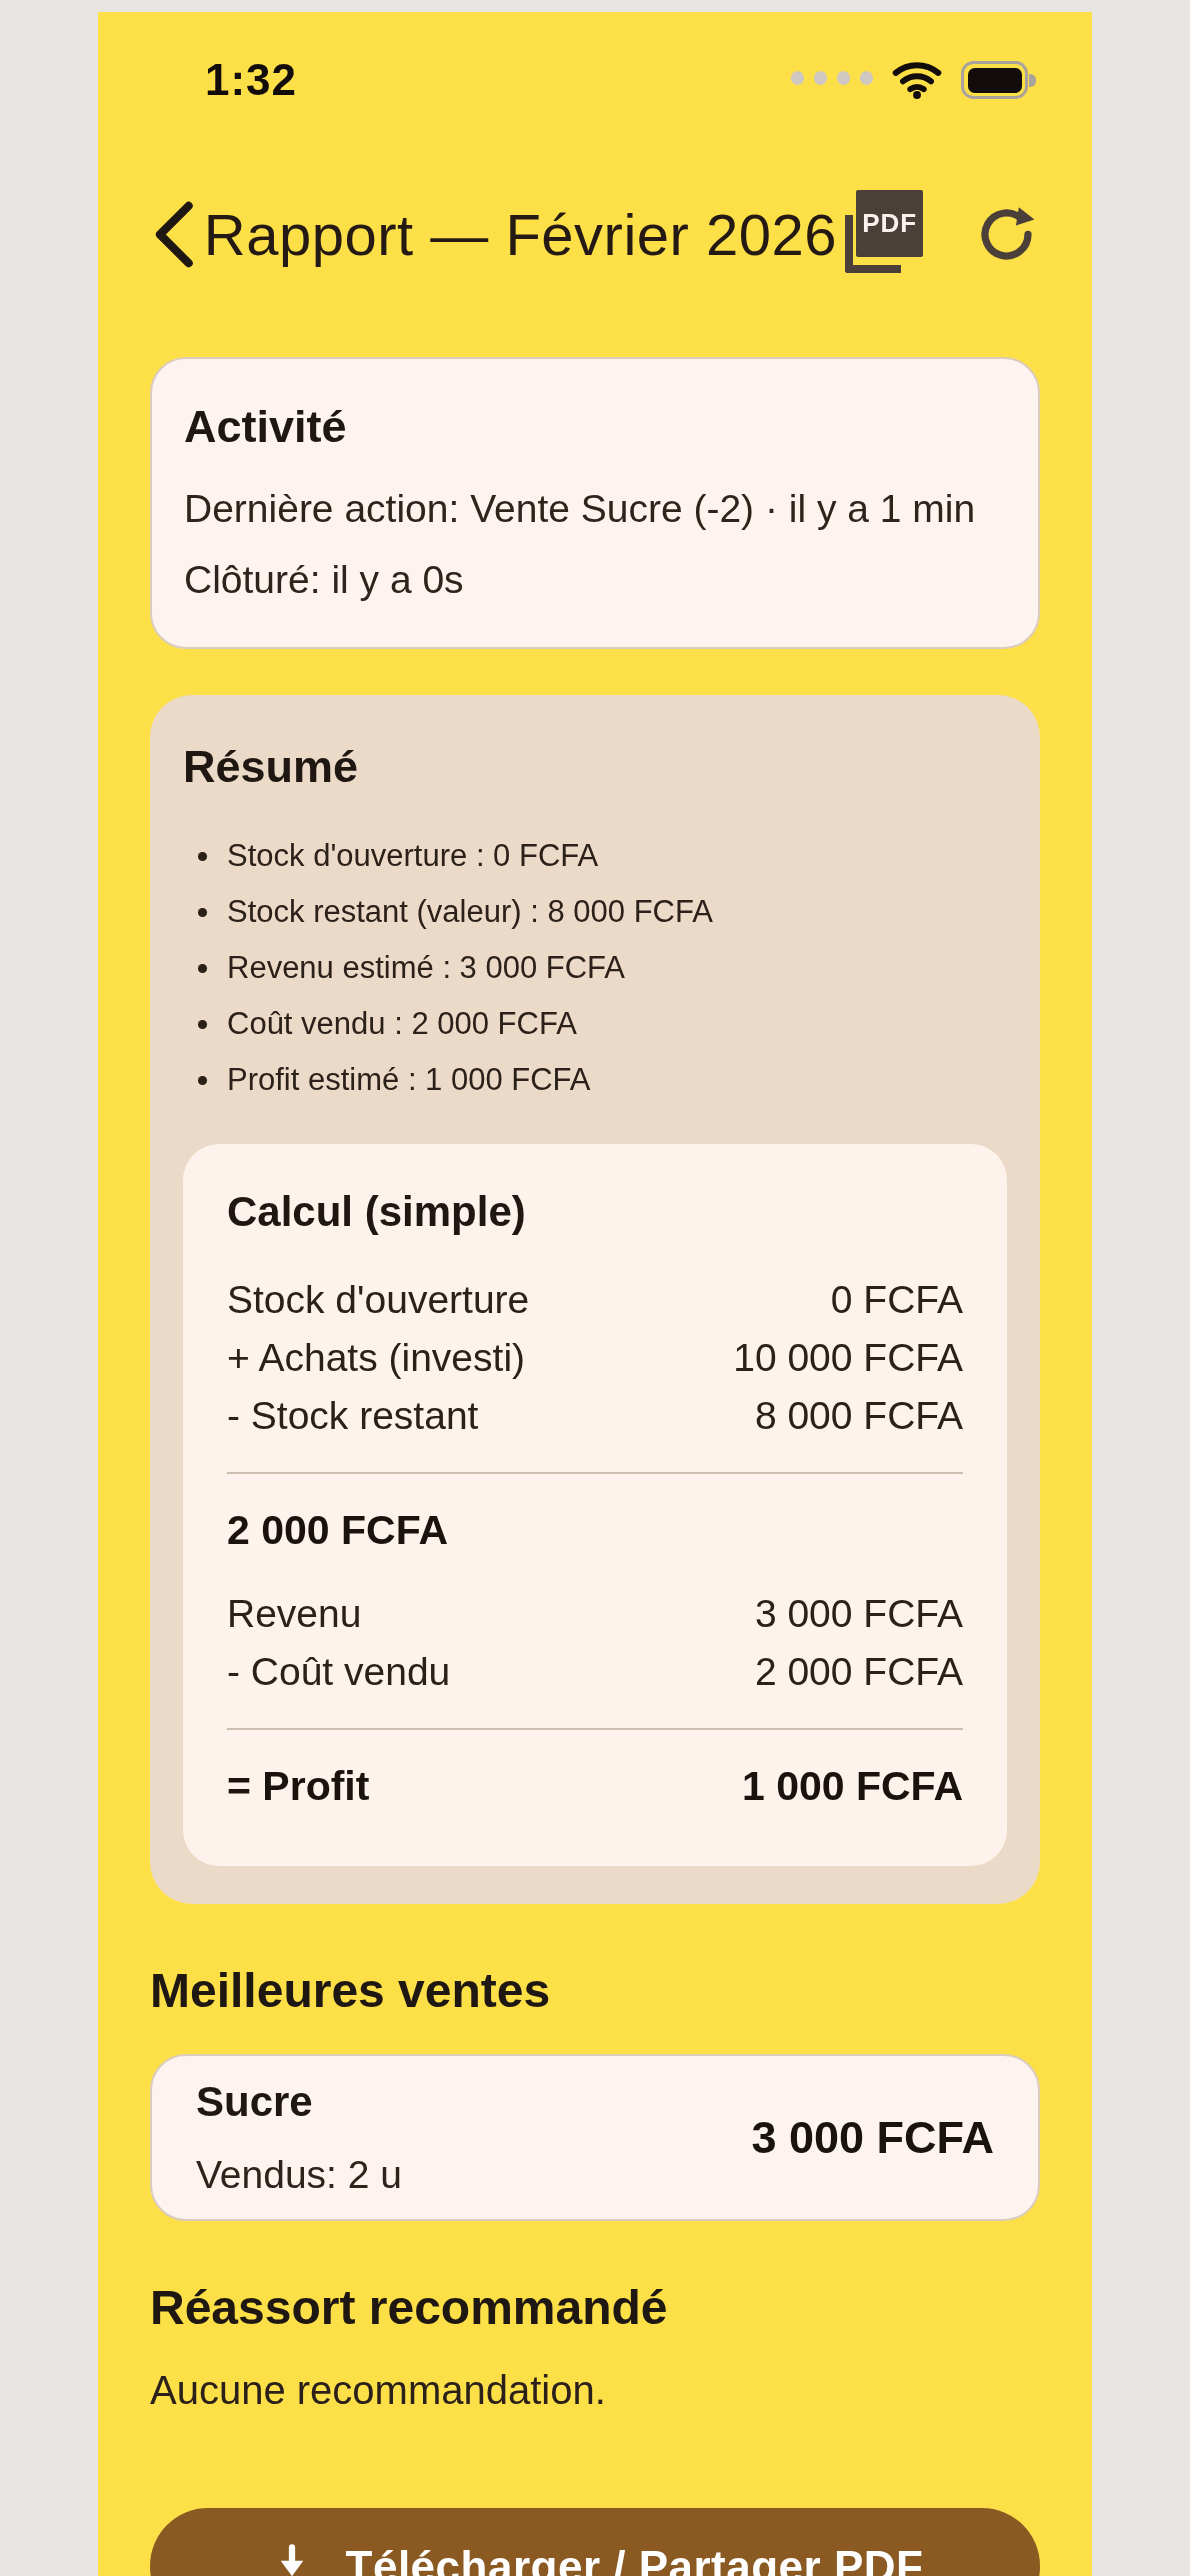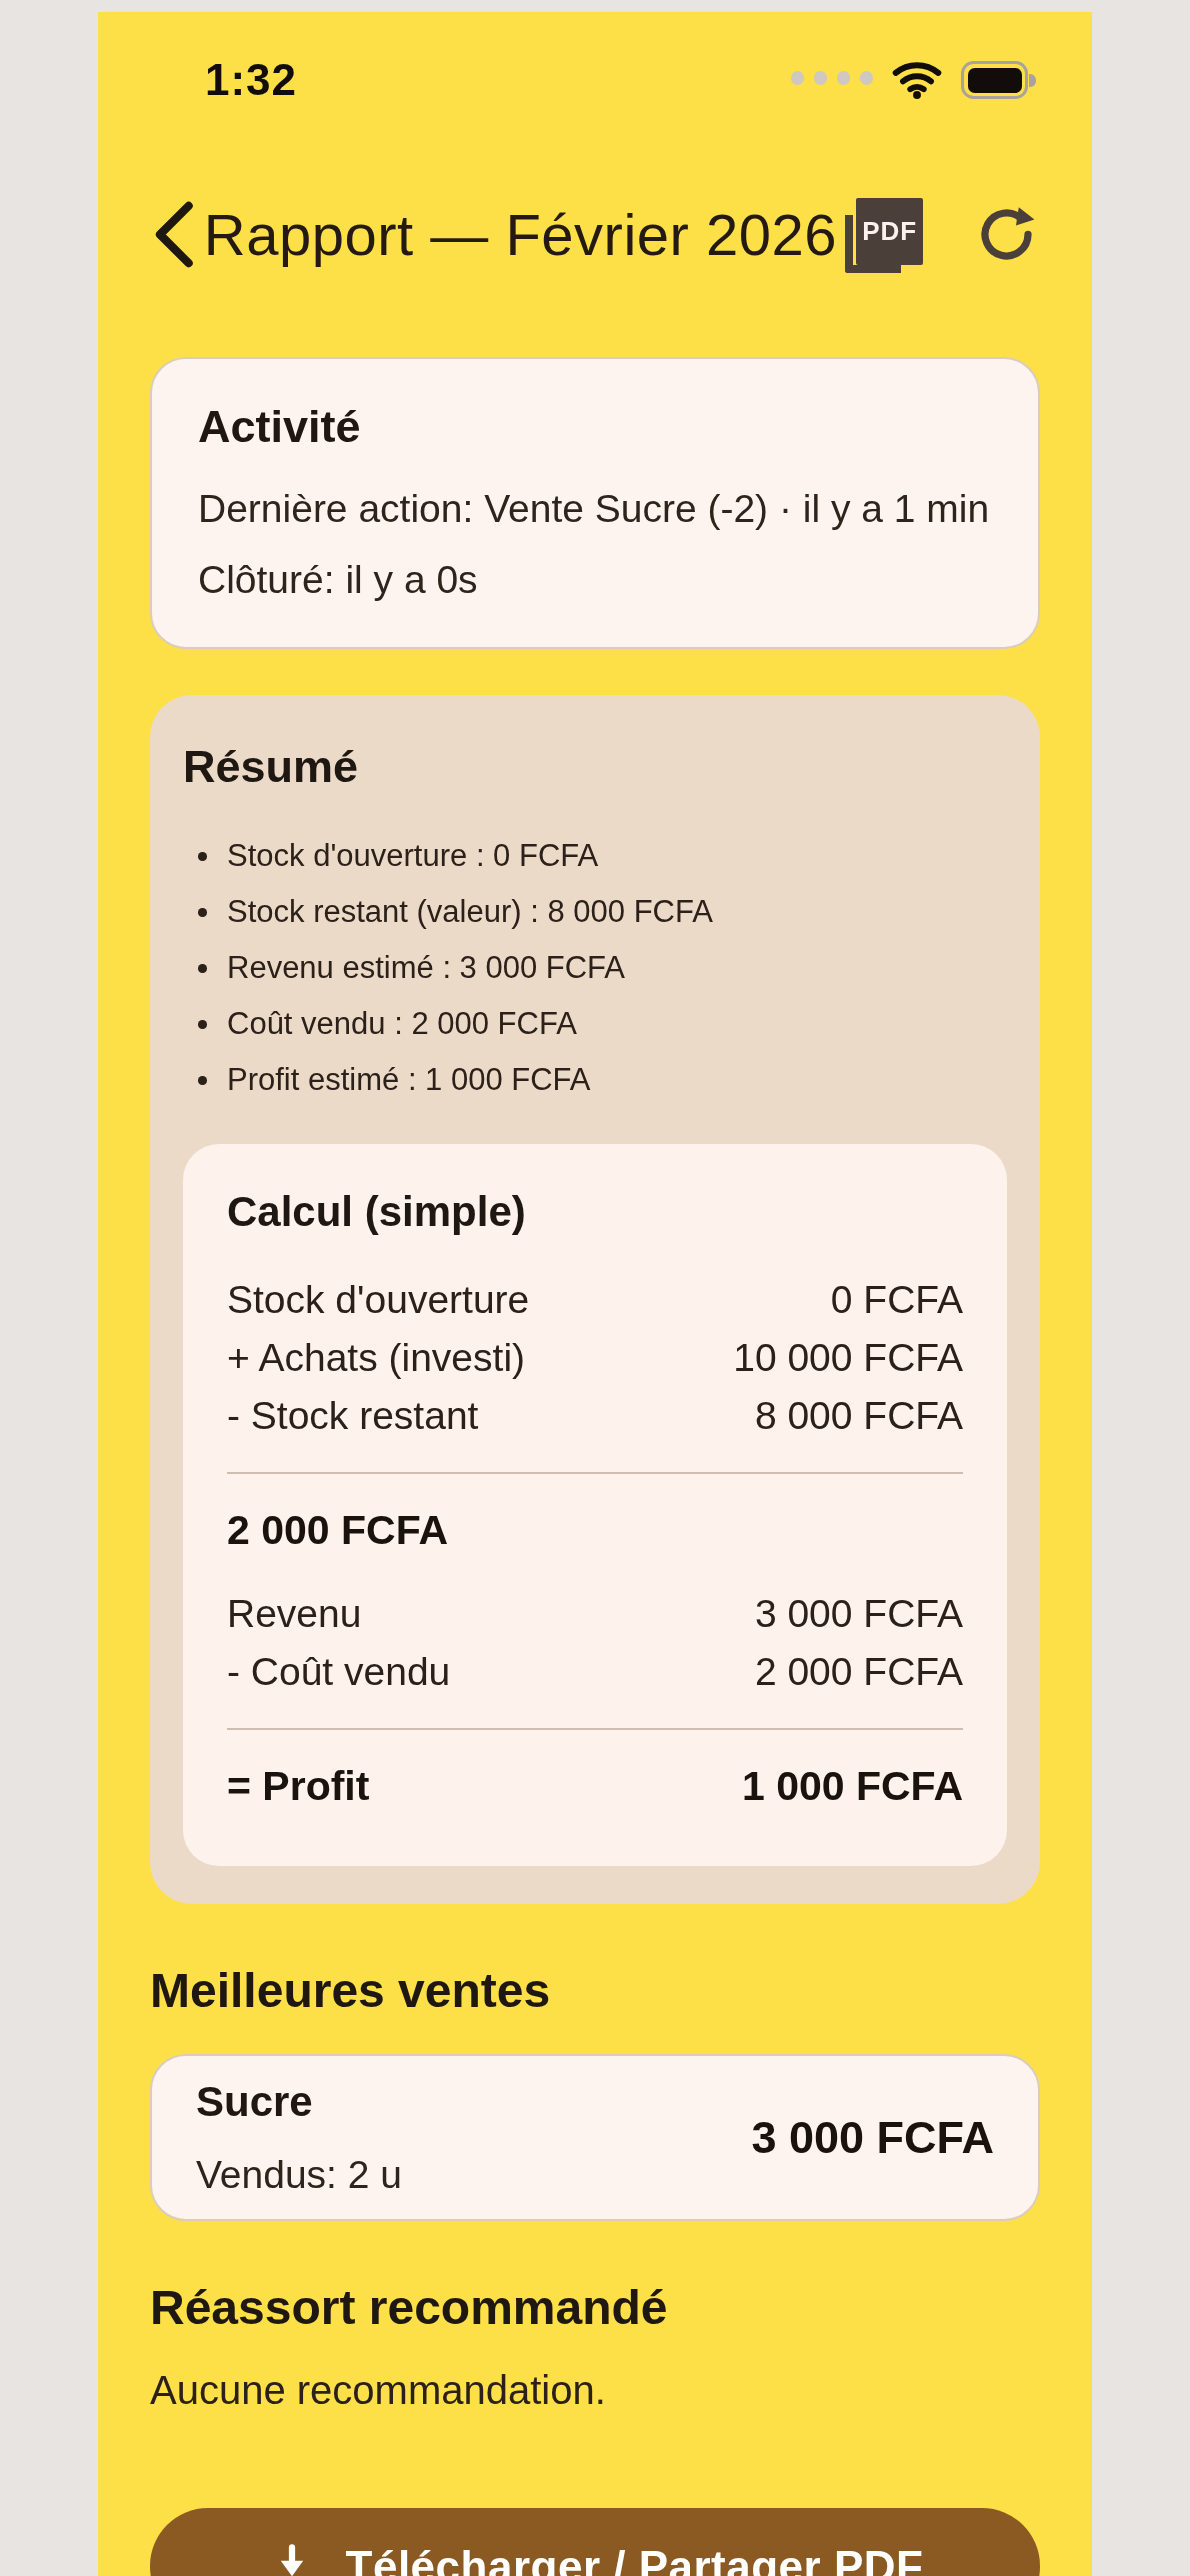--- a/index.html
+++ b/index.html
@@ -30,26 +30,26 @@
   
   .header{display:flex;align-items:center;padding:0 52px;margin-top:73px;height:107px;}
   .back-btn{width:73px;display:flex;align-items:center;justify-content:flex-start;background:none;border:none;padding:0;cursor:pointer;}
   .page-title{flex:1;text-align:center;font-size:58px;font-weight:500;color:#241a13;letter-spacing:0.5px;white-space:nowrap;}
   .header-actions{display:flex;align-items:center;gap:46px;}
   .icon-btn{background:none;border:none;padding:0;cursor:pointer;}
   
   .pdf-icon{position:relative;width:90px;height:90px;}
   .pdf-l{position:absolute;left:7.7px;top:25px;width:56px;height:58px;
          border-left:8.6px solid #4a4039;border-bottom:8.6px solid #4a4039;border-bottom-left-radius:2.9px;}
-  .pdf-badge{position:absolute;right:3.8px;top:8px;width:67px;height:67px;background:#4a4039;border-radius:2px;
+  .pdf-badge{position:absolute;right:3.8px;top:0;width:67px;height:67px;background:#4a4039;border-radius:2px;
              display:flex;align-items:center;justify-content:center;}
   .pdf-badge span{color:#fcf1ed;font-size:26px;font-weight:800;letter-spacing:1px;}
   
   .card{margin:0 52px;border:2.9px solid #dbccbe;border-radius:36px;background:#fdf4f0;}
-  .activity-card{margin-top:69px;padding:42px 46px 44px;}
+  .activity-card{margin-top:69px;padding:42px 32px 44px;}
   .card-title{font-size:45px;font-weight:700;margin:0;color:#1f1711;}
   .activity-card p{font-size:39px;line-height:46px;margin:33px 0 0;color:#2e241c;}
   .activity-card p + p{margin-top:25px;}
   
   .summary{margin:46px 52px 0;background:#ecdac8;border-radius:42px;padding:46px 33px 38px;}
   .summary .card-title{margin-bottom:35px;}
   .summary-list{list-style:none;margin:0;padding:0;}
   .summary-list li{position:relative;font-size:31px;line-height:56px;padding-left:44px;color:#2b211a;}
   .summary-list li::before{content:"";position:absolute;left:15.3px;top:24px;width:8.6px;height:8.6px;border-radius:50%;background:#2b211a;}
   

